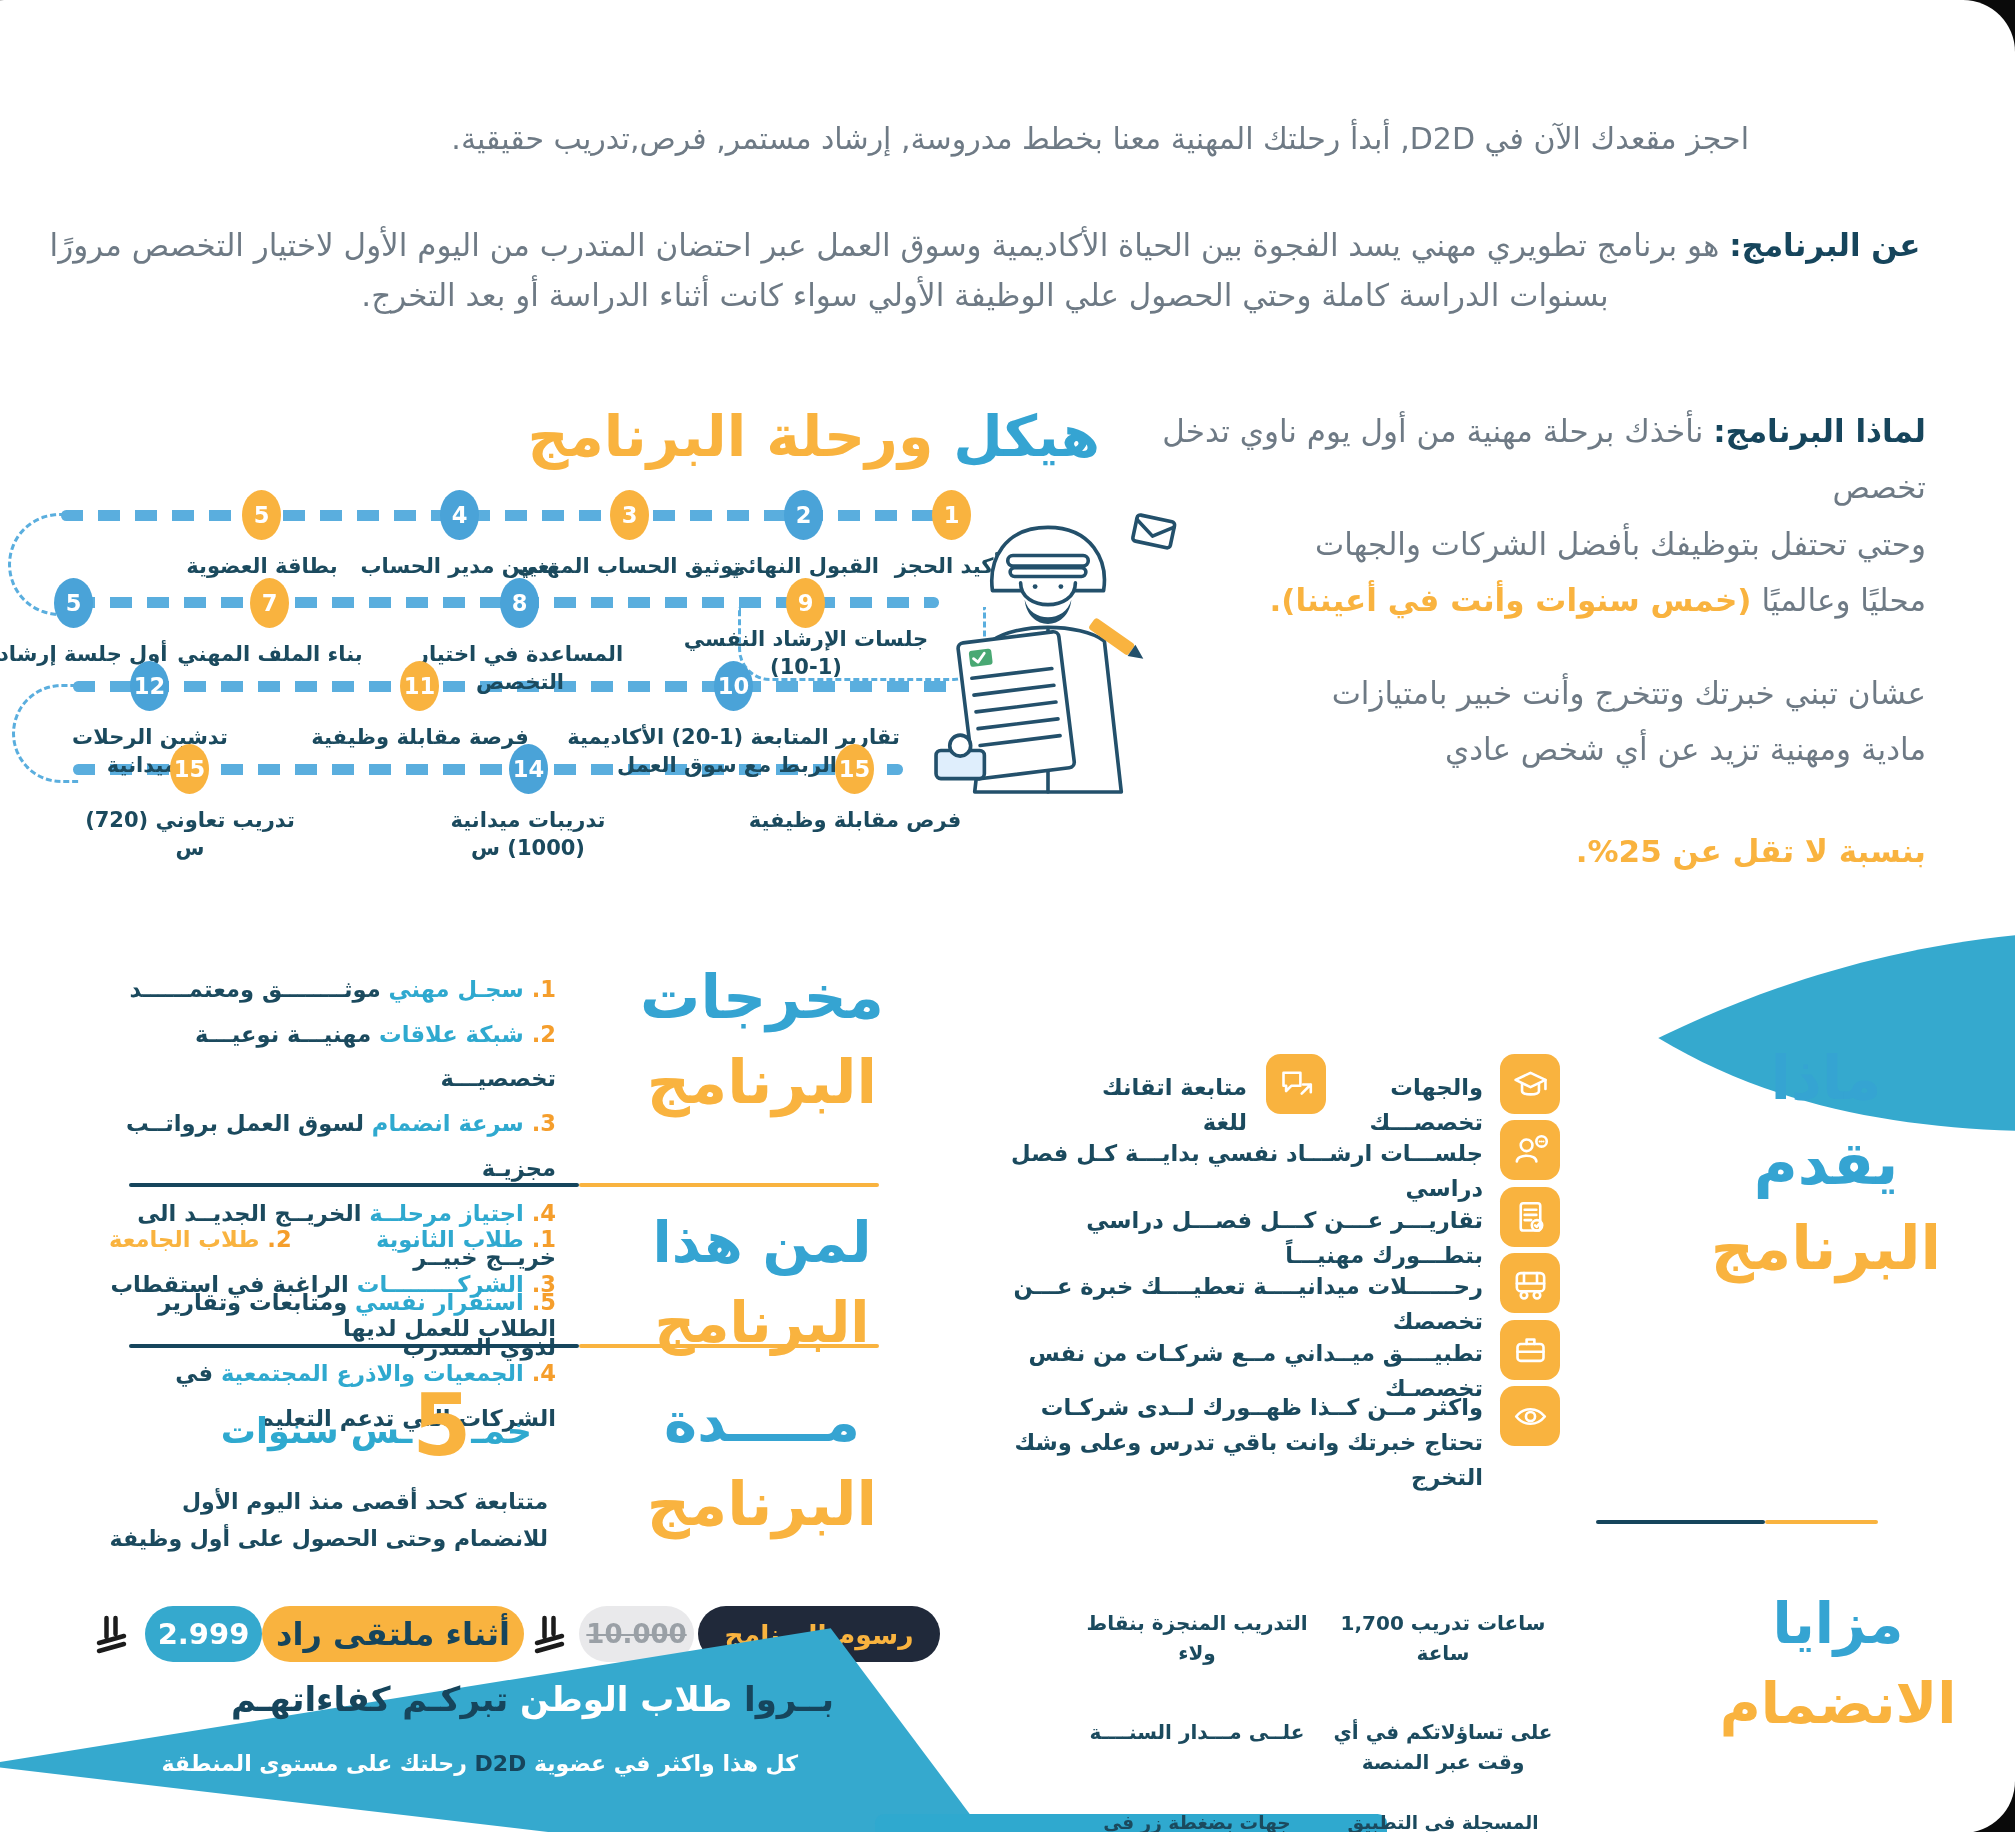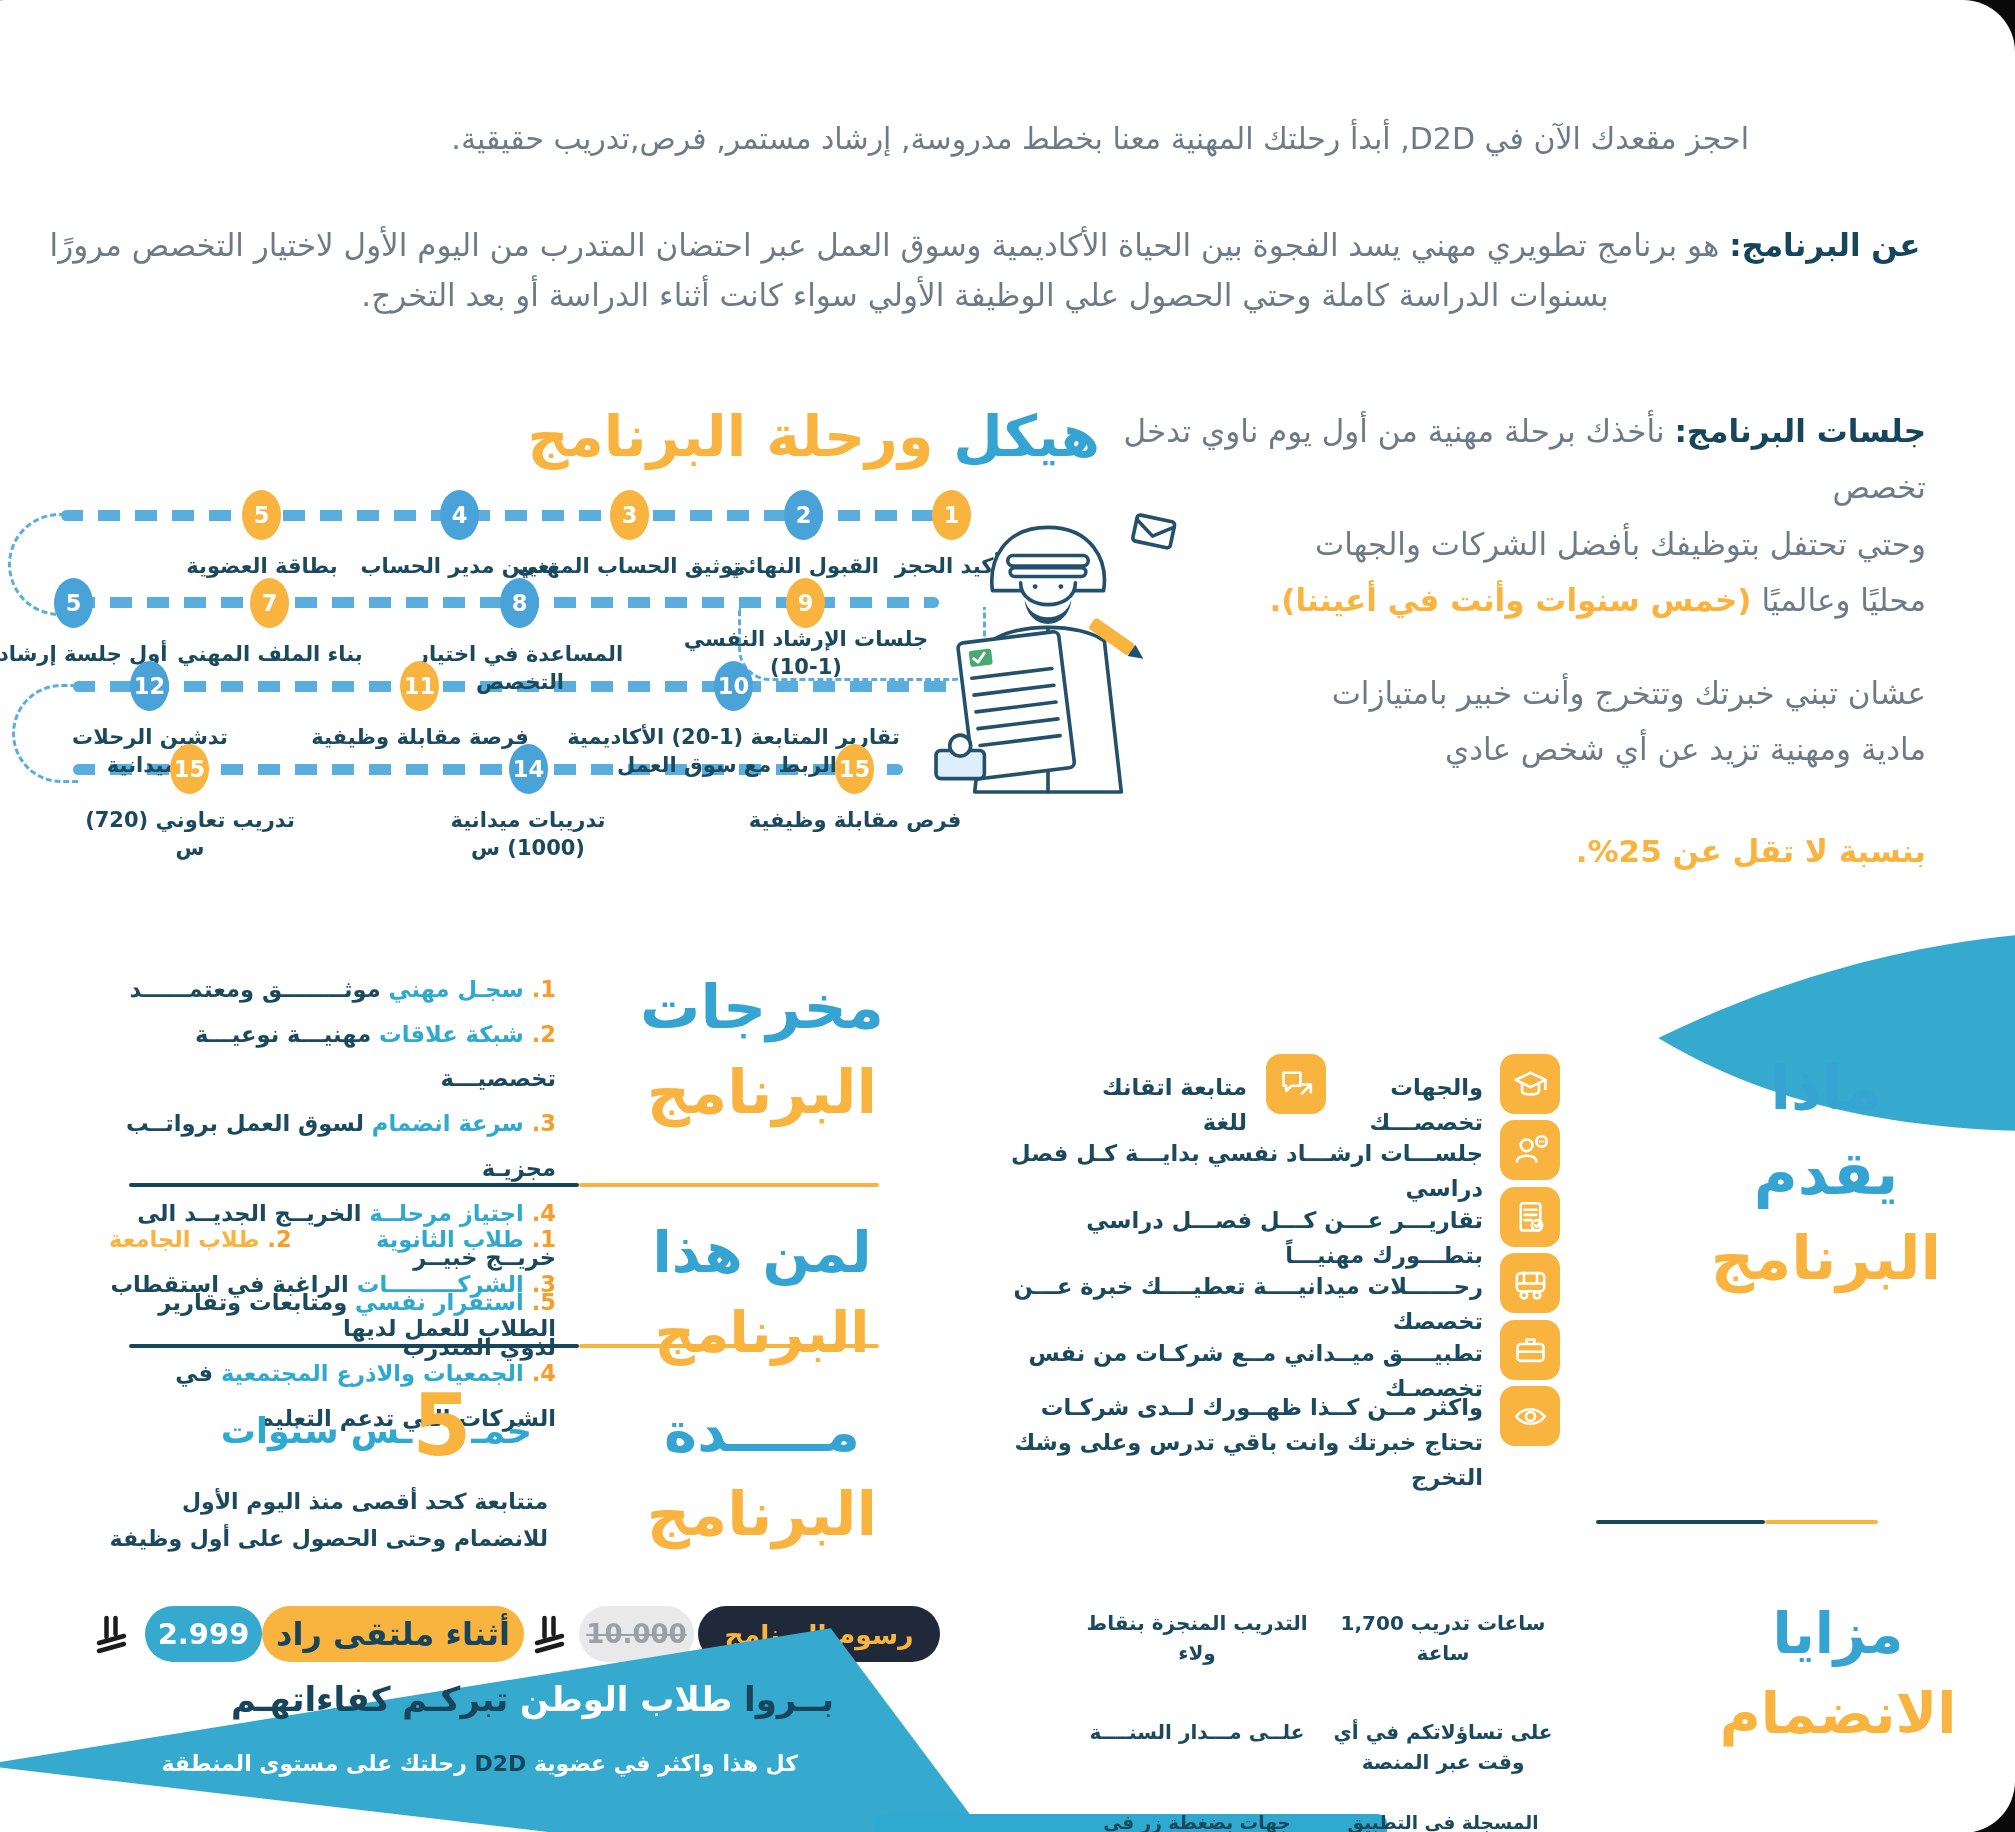--- a/index.html
+++ b/index.html
@@ -25,21 +25,21 @@
   .blue2{color:var(--blue2);}
   .orange{color:var(--orange);}
   .onum{color:var(--orange2);font-weight:bold;}
   .center{text-align:center;}
 
   .intro{font-size:30px;color:var(--gray);}
   .about{font-size:31px;line-height:1.62;color:var(--gray);}
   .about .lead{color:var(--navy2);font-weight:bold;}
 
   .sec-title{font-weight:bold;text-align:center;line-height:1.42;}
-  .sec-title .t1{display:block;margin-top:10px;}
+  .sec-title .t1{display:block;}
   .sec-title .t2{display:block;}
 
   
   .jtitle{font-size:57px;font-weight:bold;white-space:nowrap;text-align:center;}
   .dash-line{height:10.5px;border-radius:5.2px;
     background:repeating-linear-gradient(90deg,var(--dash) 0 22px,transparent 22px 37px);}
   .dash-arc{border:3.6px dashed var(--dash);}
   .arc-left{border-right:none;border-radius:56px 0 0 56px;}
   .arc-ubox{border-top:none;border-radius:0 0 32px 32px;}
   .step{width:39px;height:50px;border-radius:50%;display:flex;align-items:center;justify-content:center;}
@@ -188,21 +188,21 @@
           <rect x="430" y="300" width="120" height="34" rx="8" fill="#f9b33f" stroke="none"></rect>
           <path d="M550 300 L586 317 L550 334 Z" fill="#23506b" stroke="none"></path>
         </g>
         <rect x="52" y="612" width="120" height="70" rx="12" fill="#dfeefc"></rect>
         <circle cx="112" cy="600" r="26" fill="#fff"></circle>
       </g>
     </svg>
   </div>
 
   <div class="abs why" style="right:89px;top:403px;width:846px;">
-    <div><span class="lead">جلسات البرنامج:</span><span> نأخذك برحلة مهنية من أول يوم ناوي تدخل</span></div>
+    <div><span class="lead">لماذا البرنامج:</span><span> نأخذك برحلة مهنية من أول يوم ناوي تدخل</span></div>
     <div style="margin-left:121px;">تخصص</div>
     <div>وحتي تحتفل بتوظيفك بأفضل الشركات والجهات</div>
     <div><span>محليًا وعالميًا </span><span class="orange b">(خمس سنوات وأنت في أعيننا).</span></div>
     <div style="height:36px;"></div>
     <div>عشان تبني خبرتك وتتخرج وأنت خبير بامتيازات</div>
     <div>مادية ومهنية تزيد عن أي شخص عادي</div>
     <div class="orange b">بنسبة لا تقل عن 25%.</div>
   </div>
 
   <div class="abs sec-title" style="left:685px;top:955px;width:250px;font-size:60px;">

